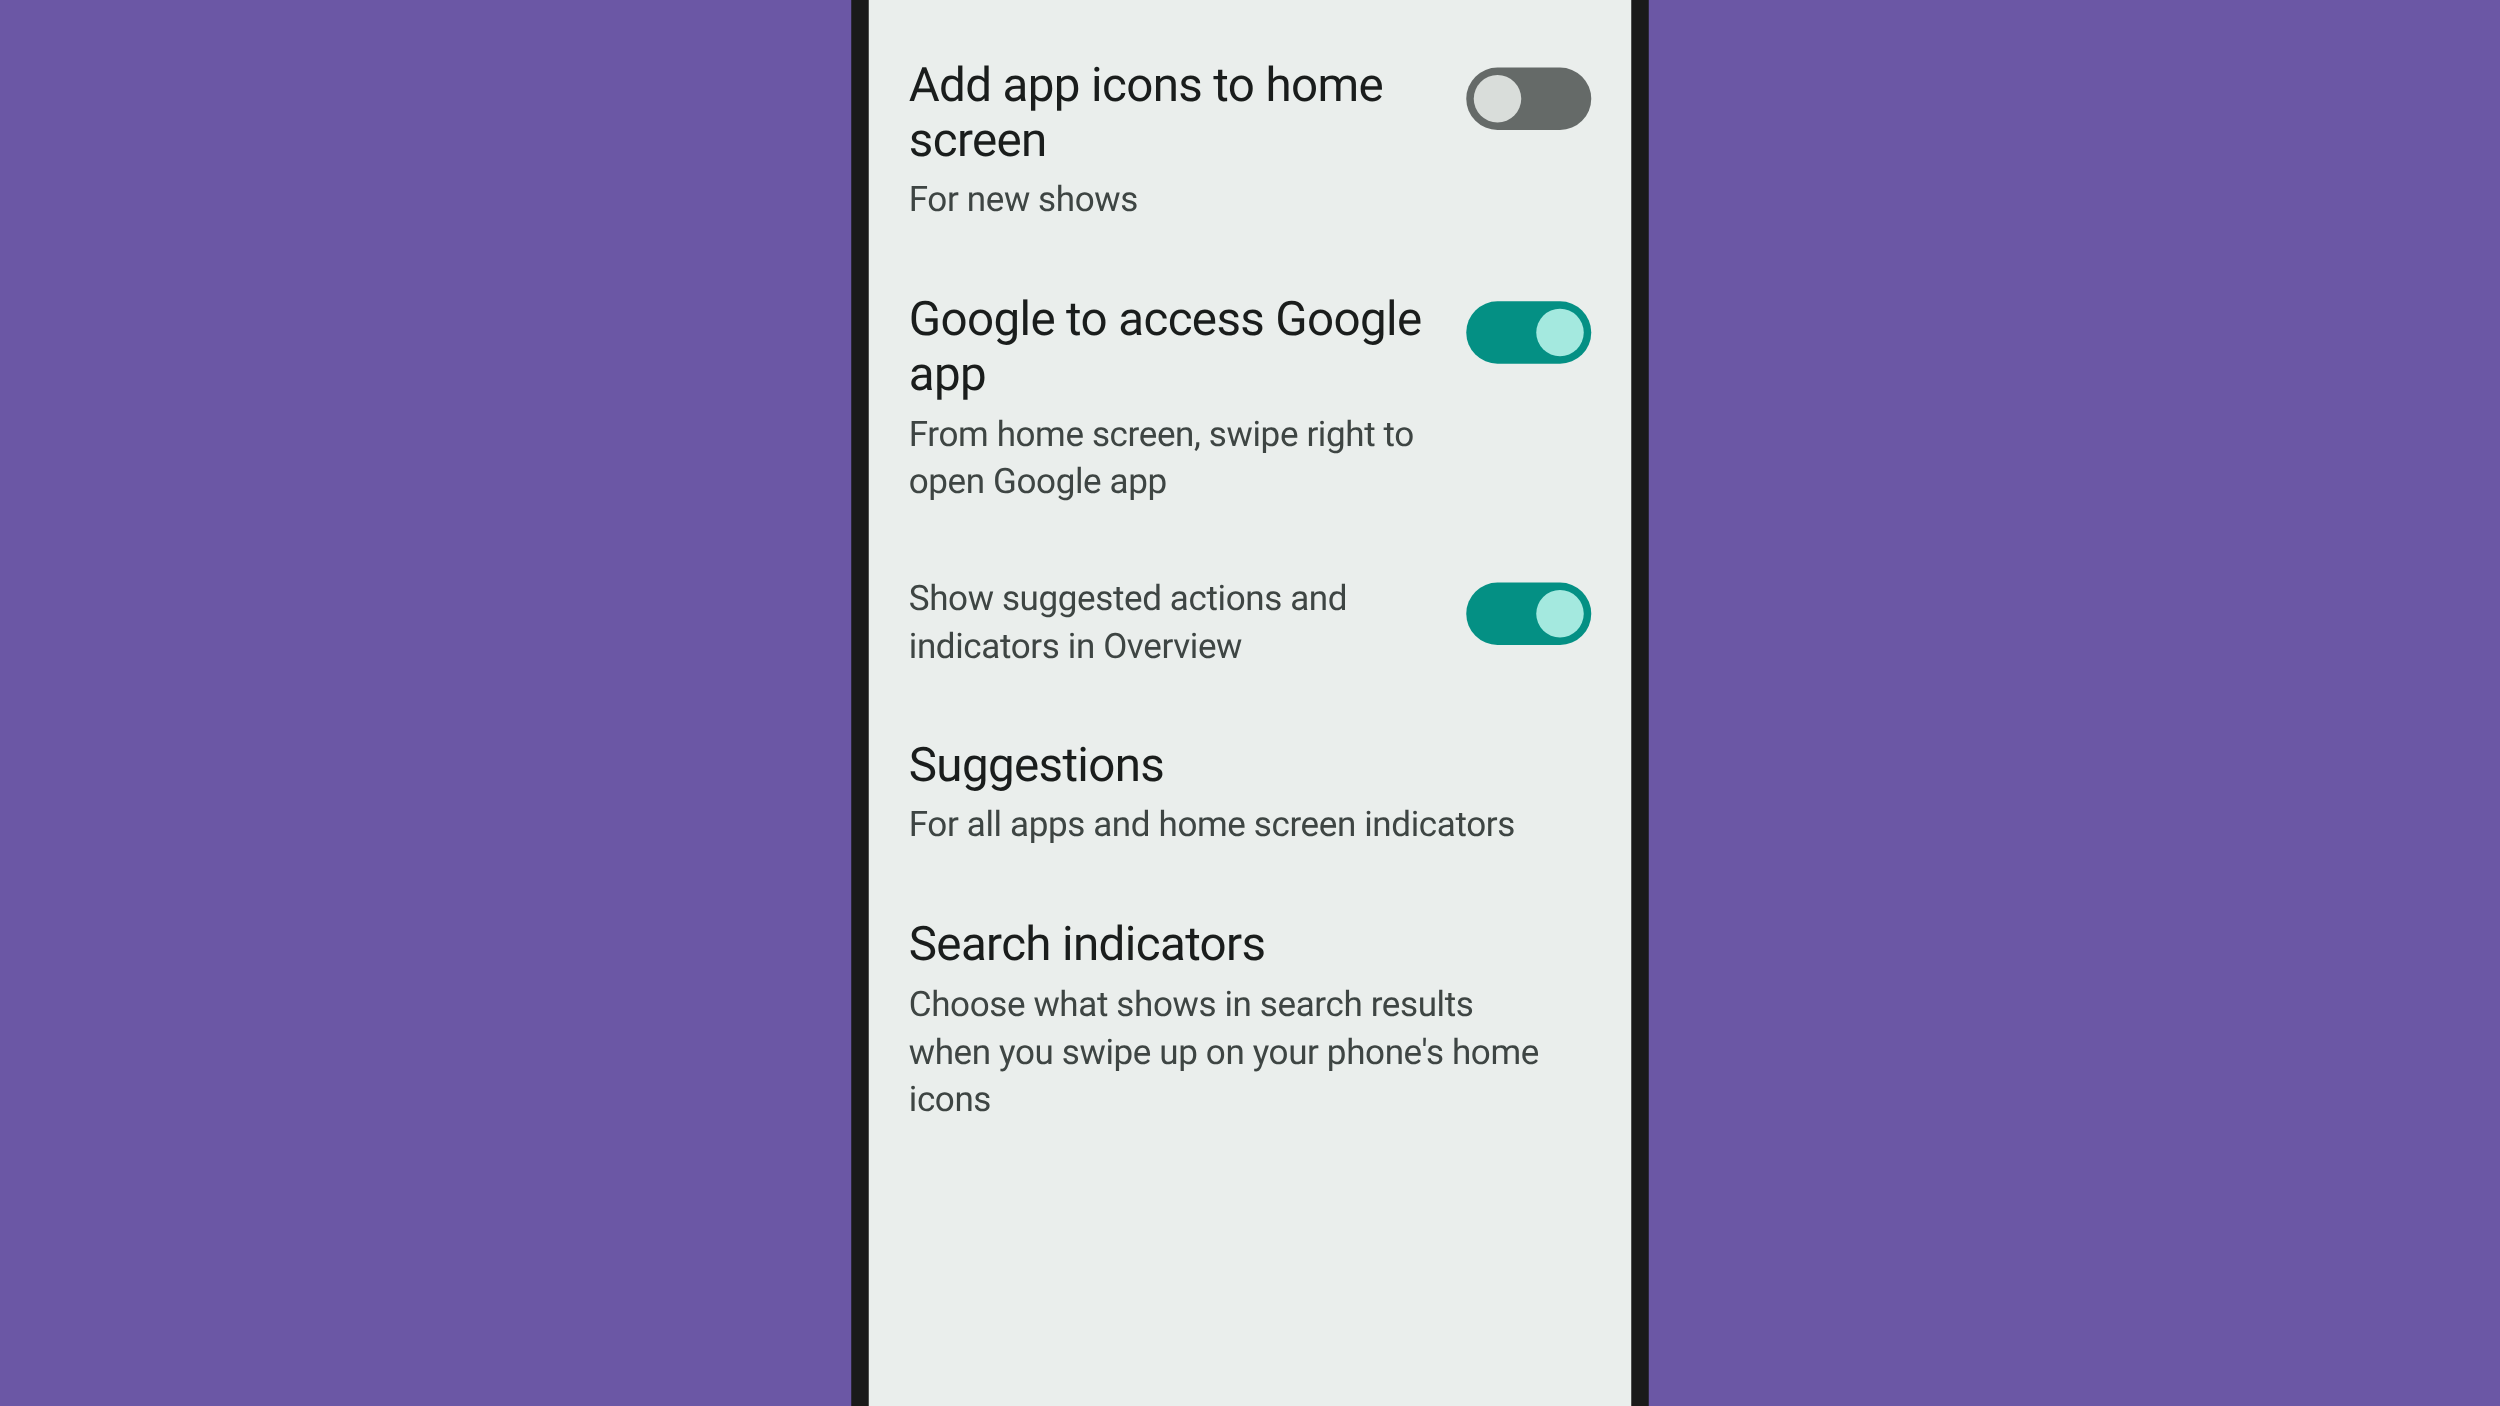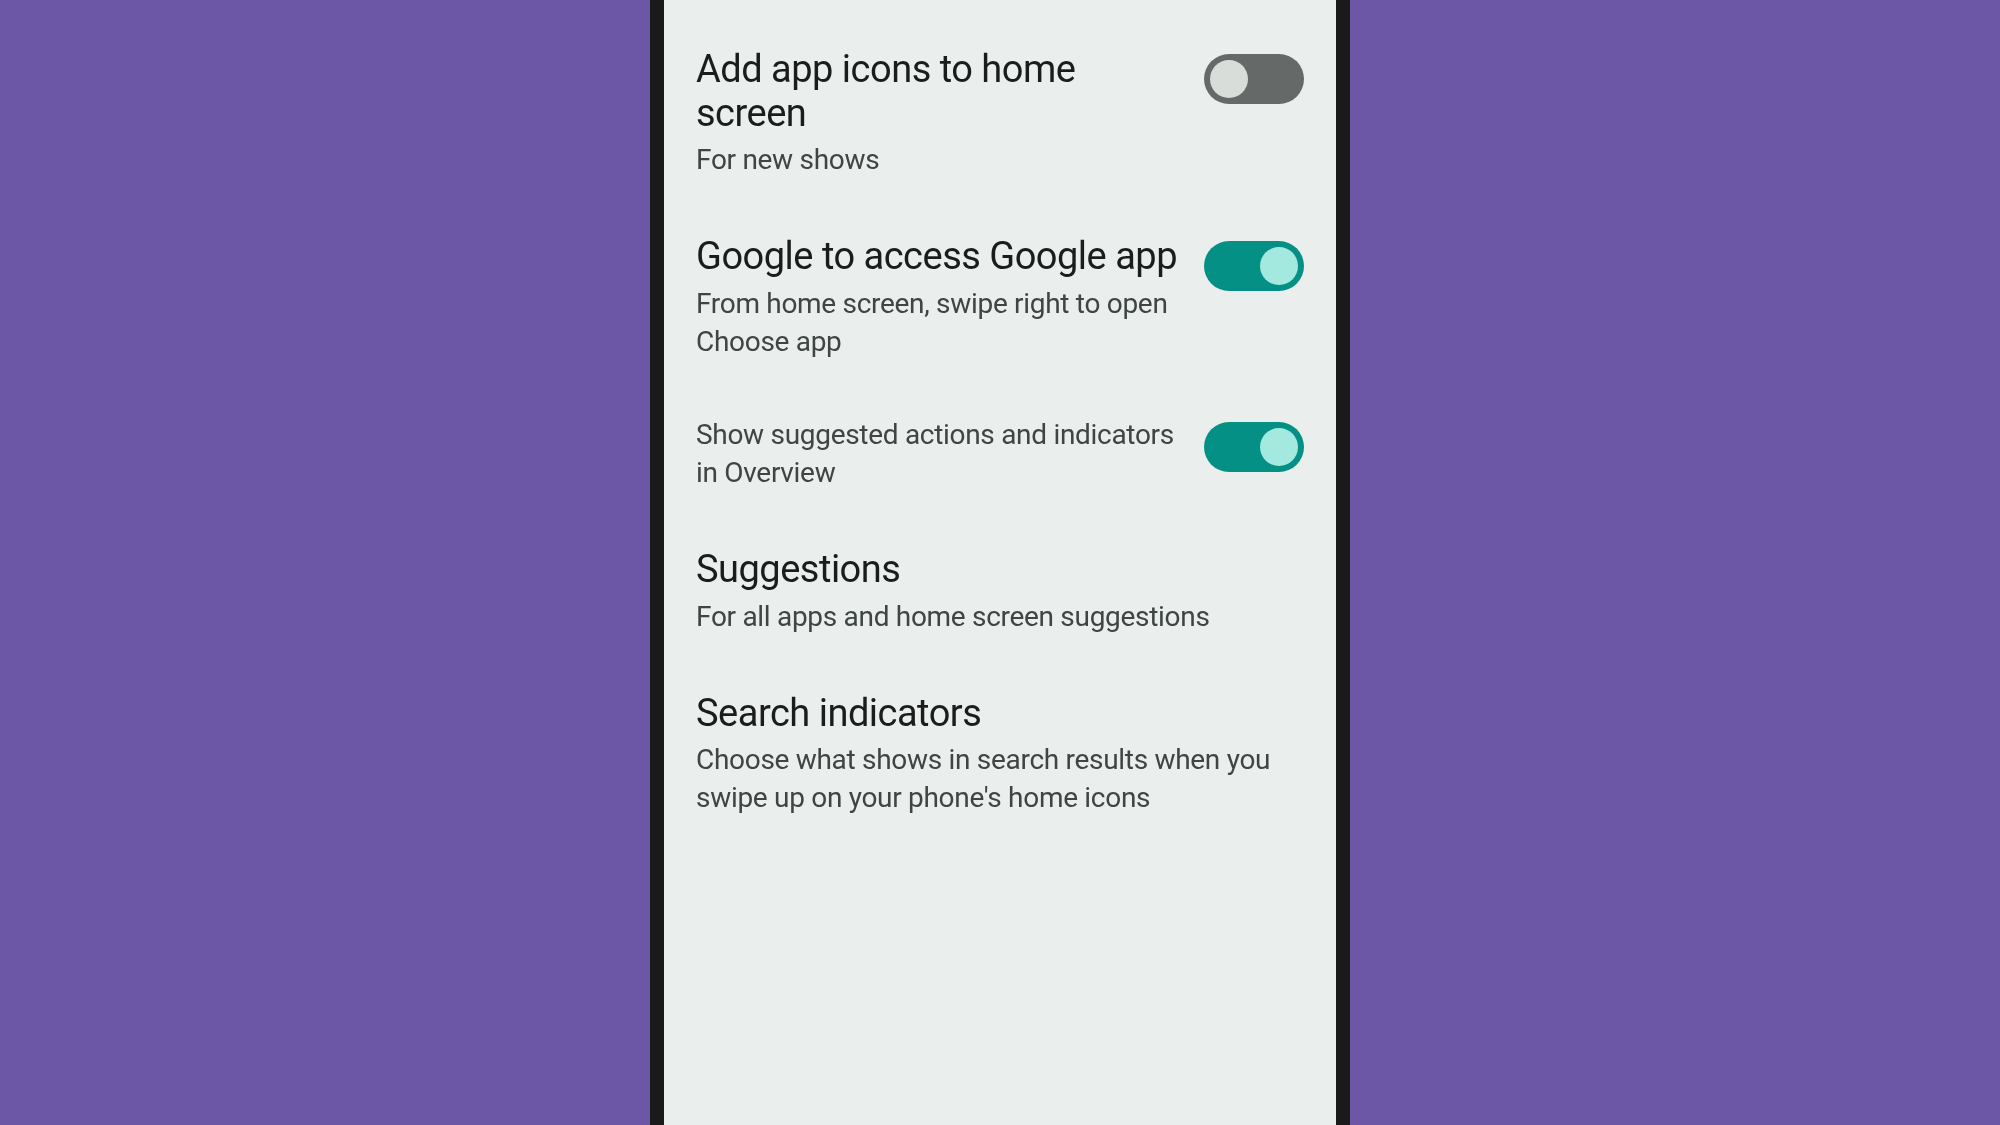--- a/index.html
+++ b/index.html
@@ -6,21 +6,21 @@
   html, body { width: 100%; height: 100%; }
   body {
     background: #6b57a5;
     font-family: -apple-system, BlinkMacSystemFont, "Segoe UI", Roboto, Helvetica, Arial, sans-serif;
     display: flex;
     justify-content: center;
     align-items: flex-start;
     min-height: 100vh;
   }
   .device-frame {
-    width: 700px;
+    width: 638px;
     background: #1a1a1a;
     padding: 0 14px;
     min-height: 100vh;
   }
   .screen {
     background: #eaeeec;
     min-height: 100vh;
     padding: 20px 32px 0 32px;
   }
   .setting-row {
@@ -90,40 +90,40 @@
         <div class="setting-subtitle">For new shows</div>
       </div>
       <div class="toggle toggle-off">
         <div class="toggle-knob"></div>
       </div>
     </div>
 
     <div class="setting-row">
       <div class="setting-text">
         <div class="setting-title">Google to access Google app</div>
-        <div class="setting-subtitle">From home screen, swipe right to open Choose app</div>
+        <div class="setting-subtitle">From home screen, swipe right to open Google app</div>
       </div>
       <div class="toggle toggle-on">
         <div class="toggle-knob"></div>
       </div>
     </div>
 
     <div class="setting-row">
       <div class="setting-text">
         <div class="setting-subtitle">Show suggested actions and indicators in Overview</div>
       </div>
       <div class="toggle toggle-on">
         <div class="toggle-knob"></div>
       </div>
     </div>
 
     <div class="setting-row">
       <div class="setting-text">
         <div class="setting-title">Suggestions</div>
-        <div class="setting-subtitle">For all apps and home screen suggestions</div>
+        <div class="setting-subtitle">For all apps and home screen indicators</div>
       </div>
     </div>
 
     <div class="setting-row">
       <div class="setting-text">
         <div class="setting-title">Search indicators</div>
         <div class="setting-subtitle">Choose what shows in search results when you swipe up on your phone's home icons</div>
       </div>
     </div>
 

